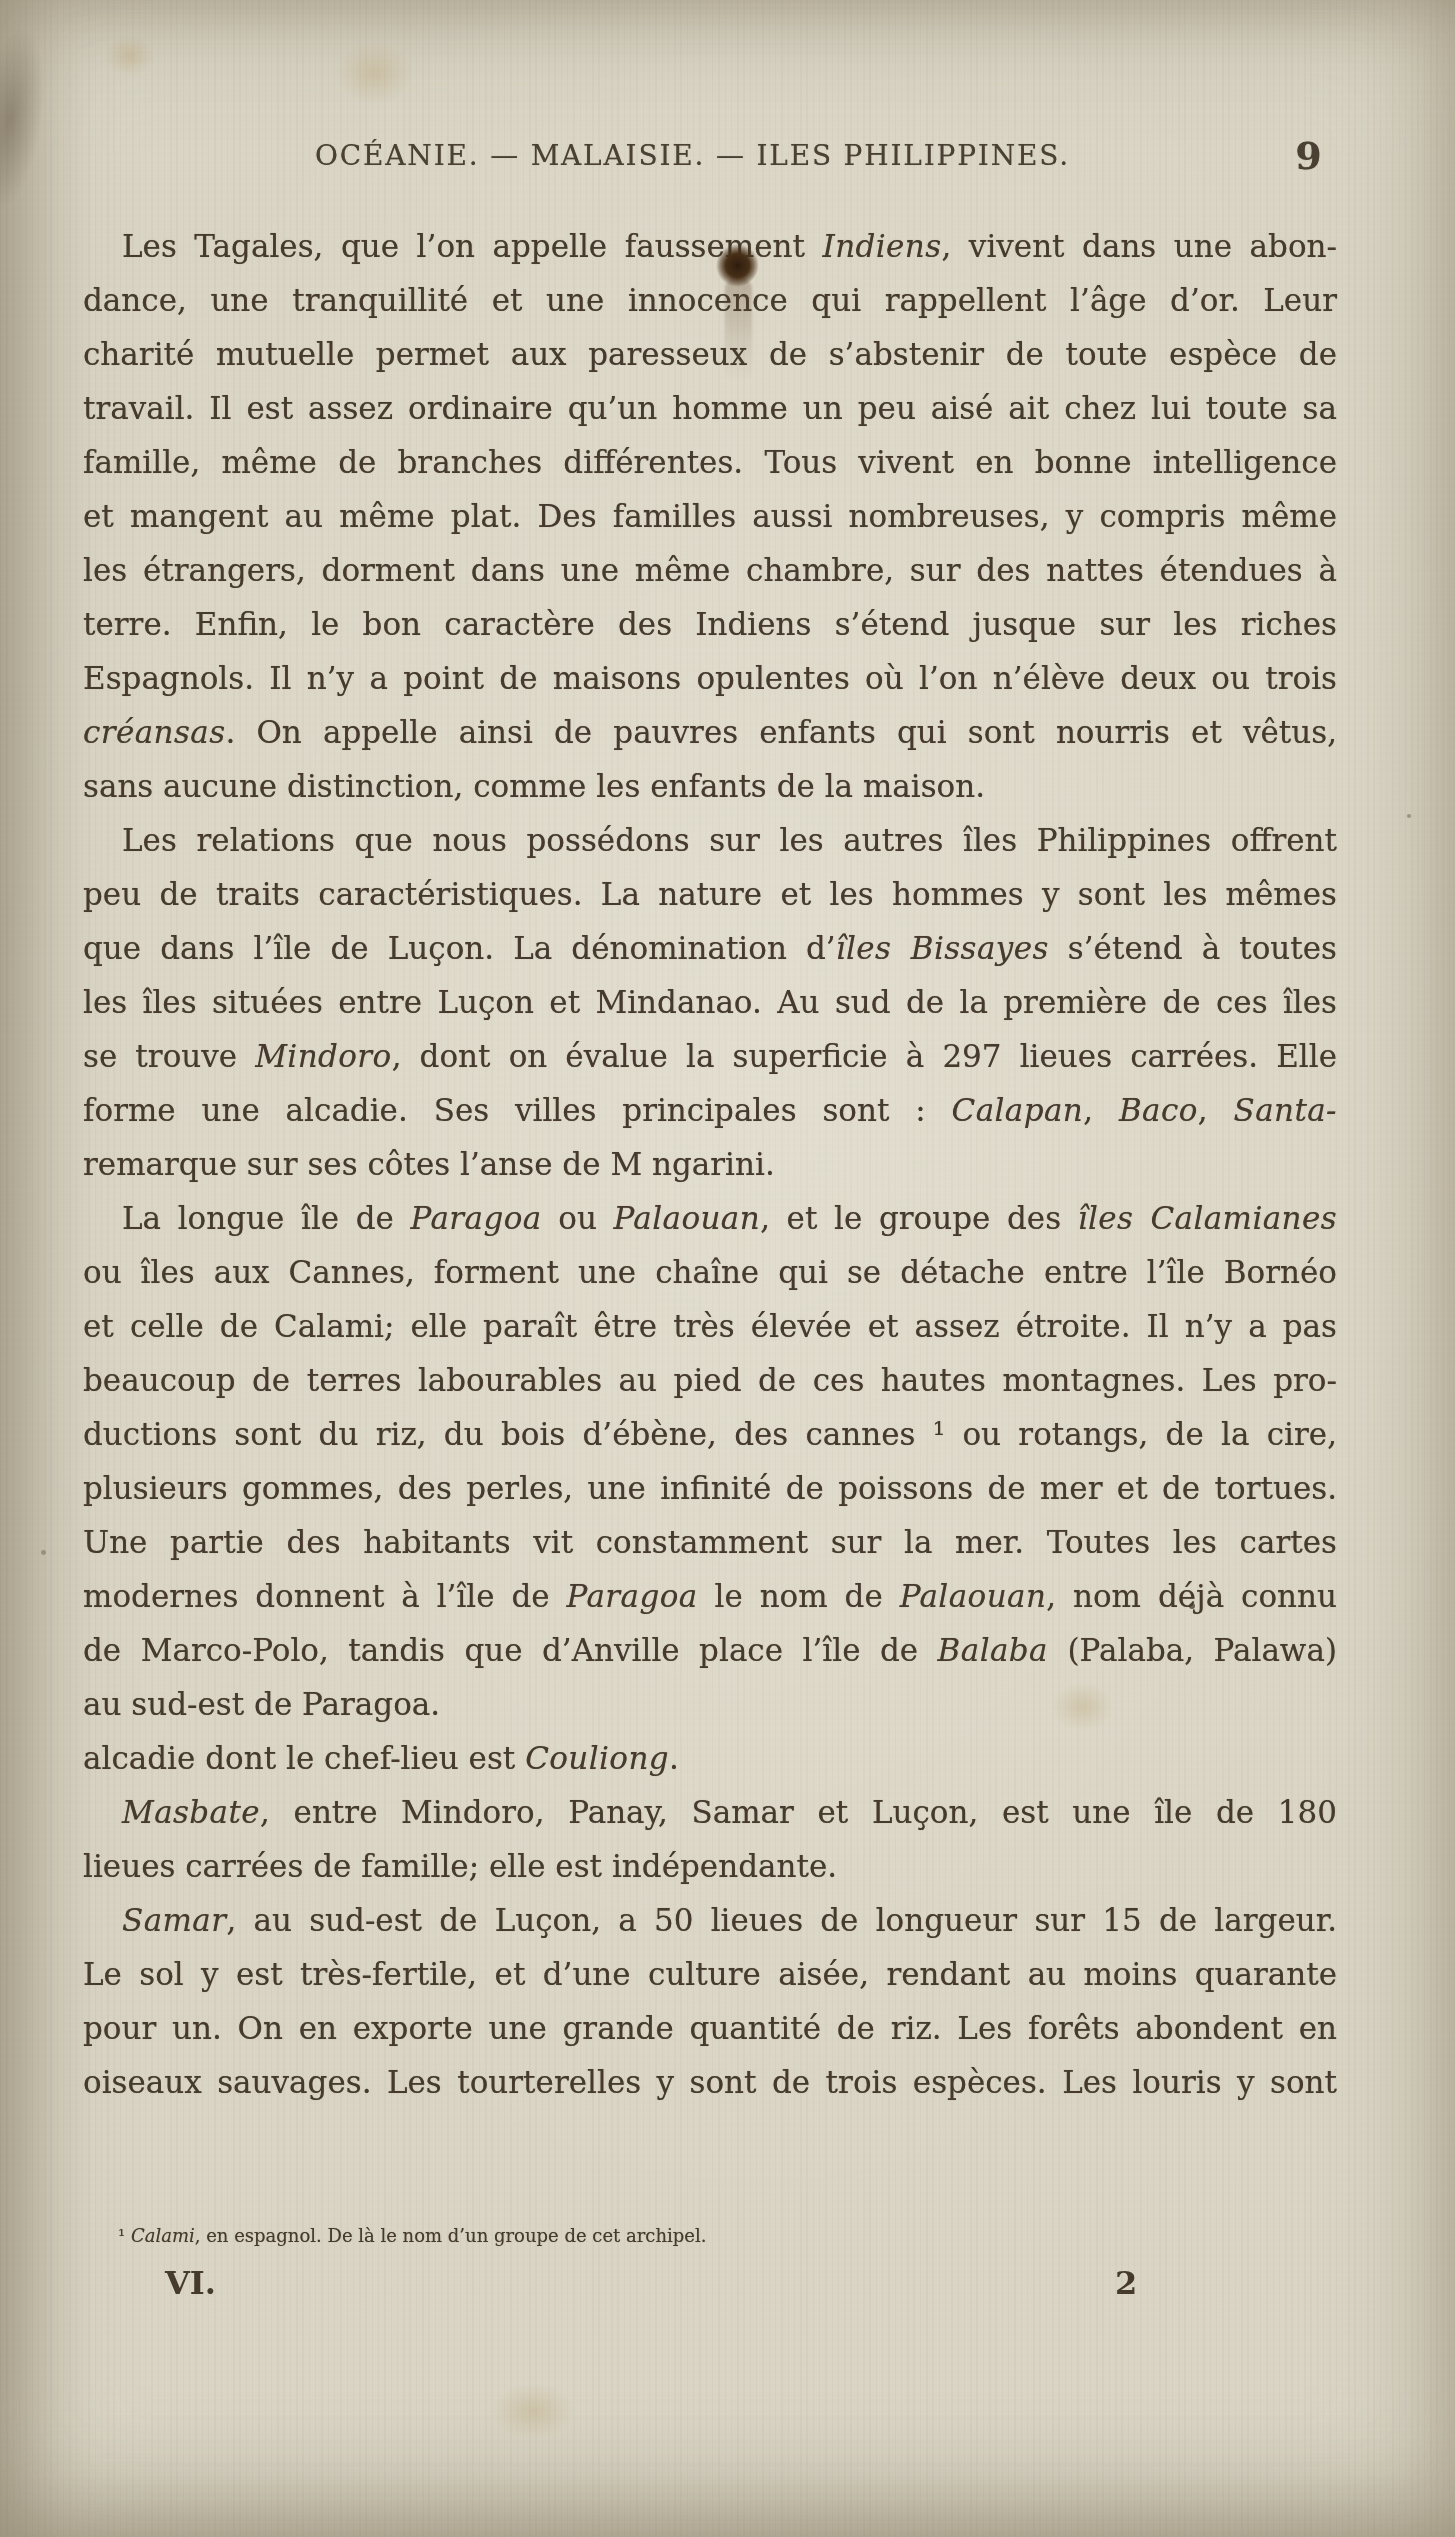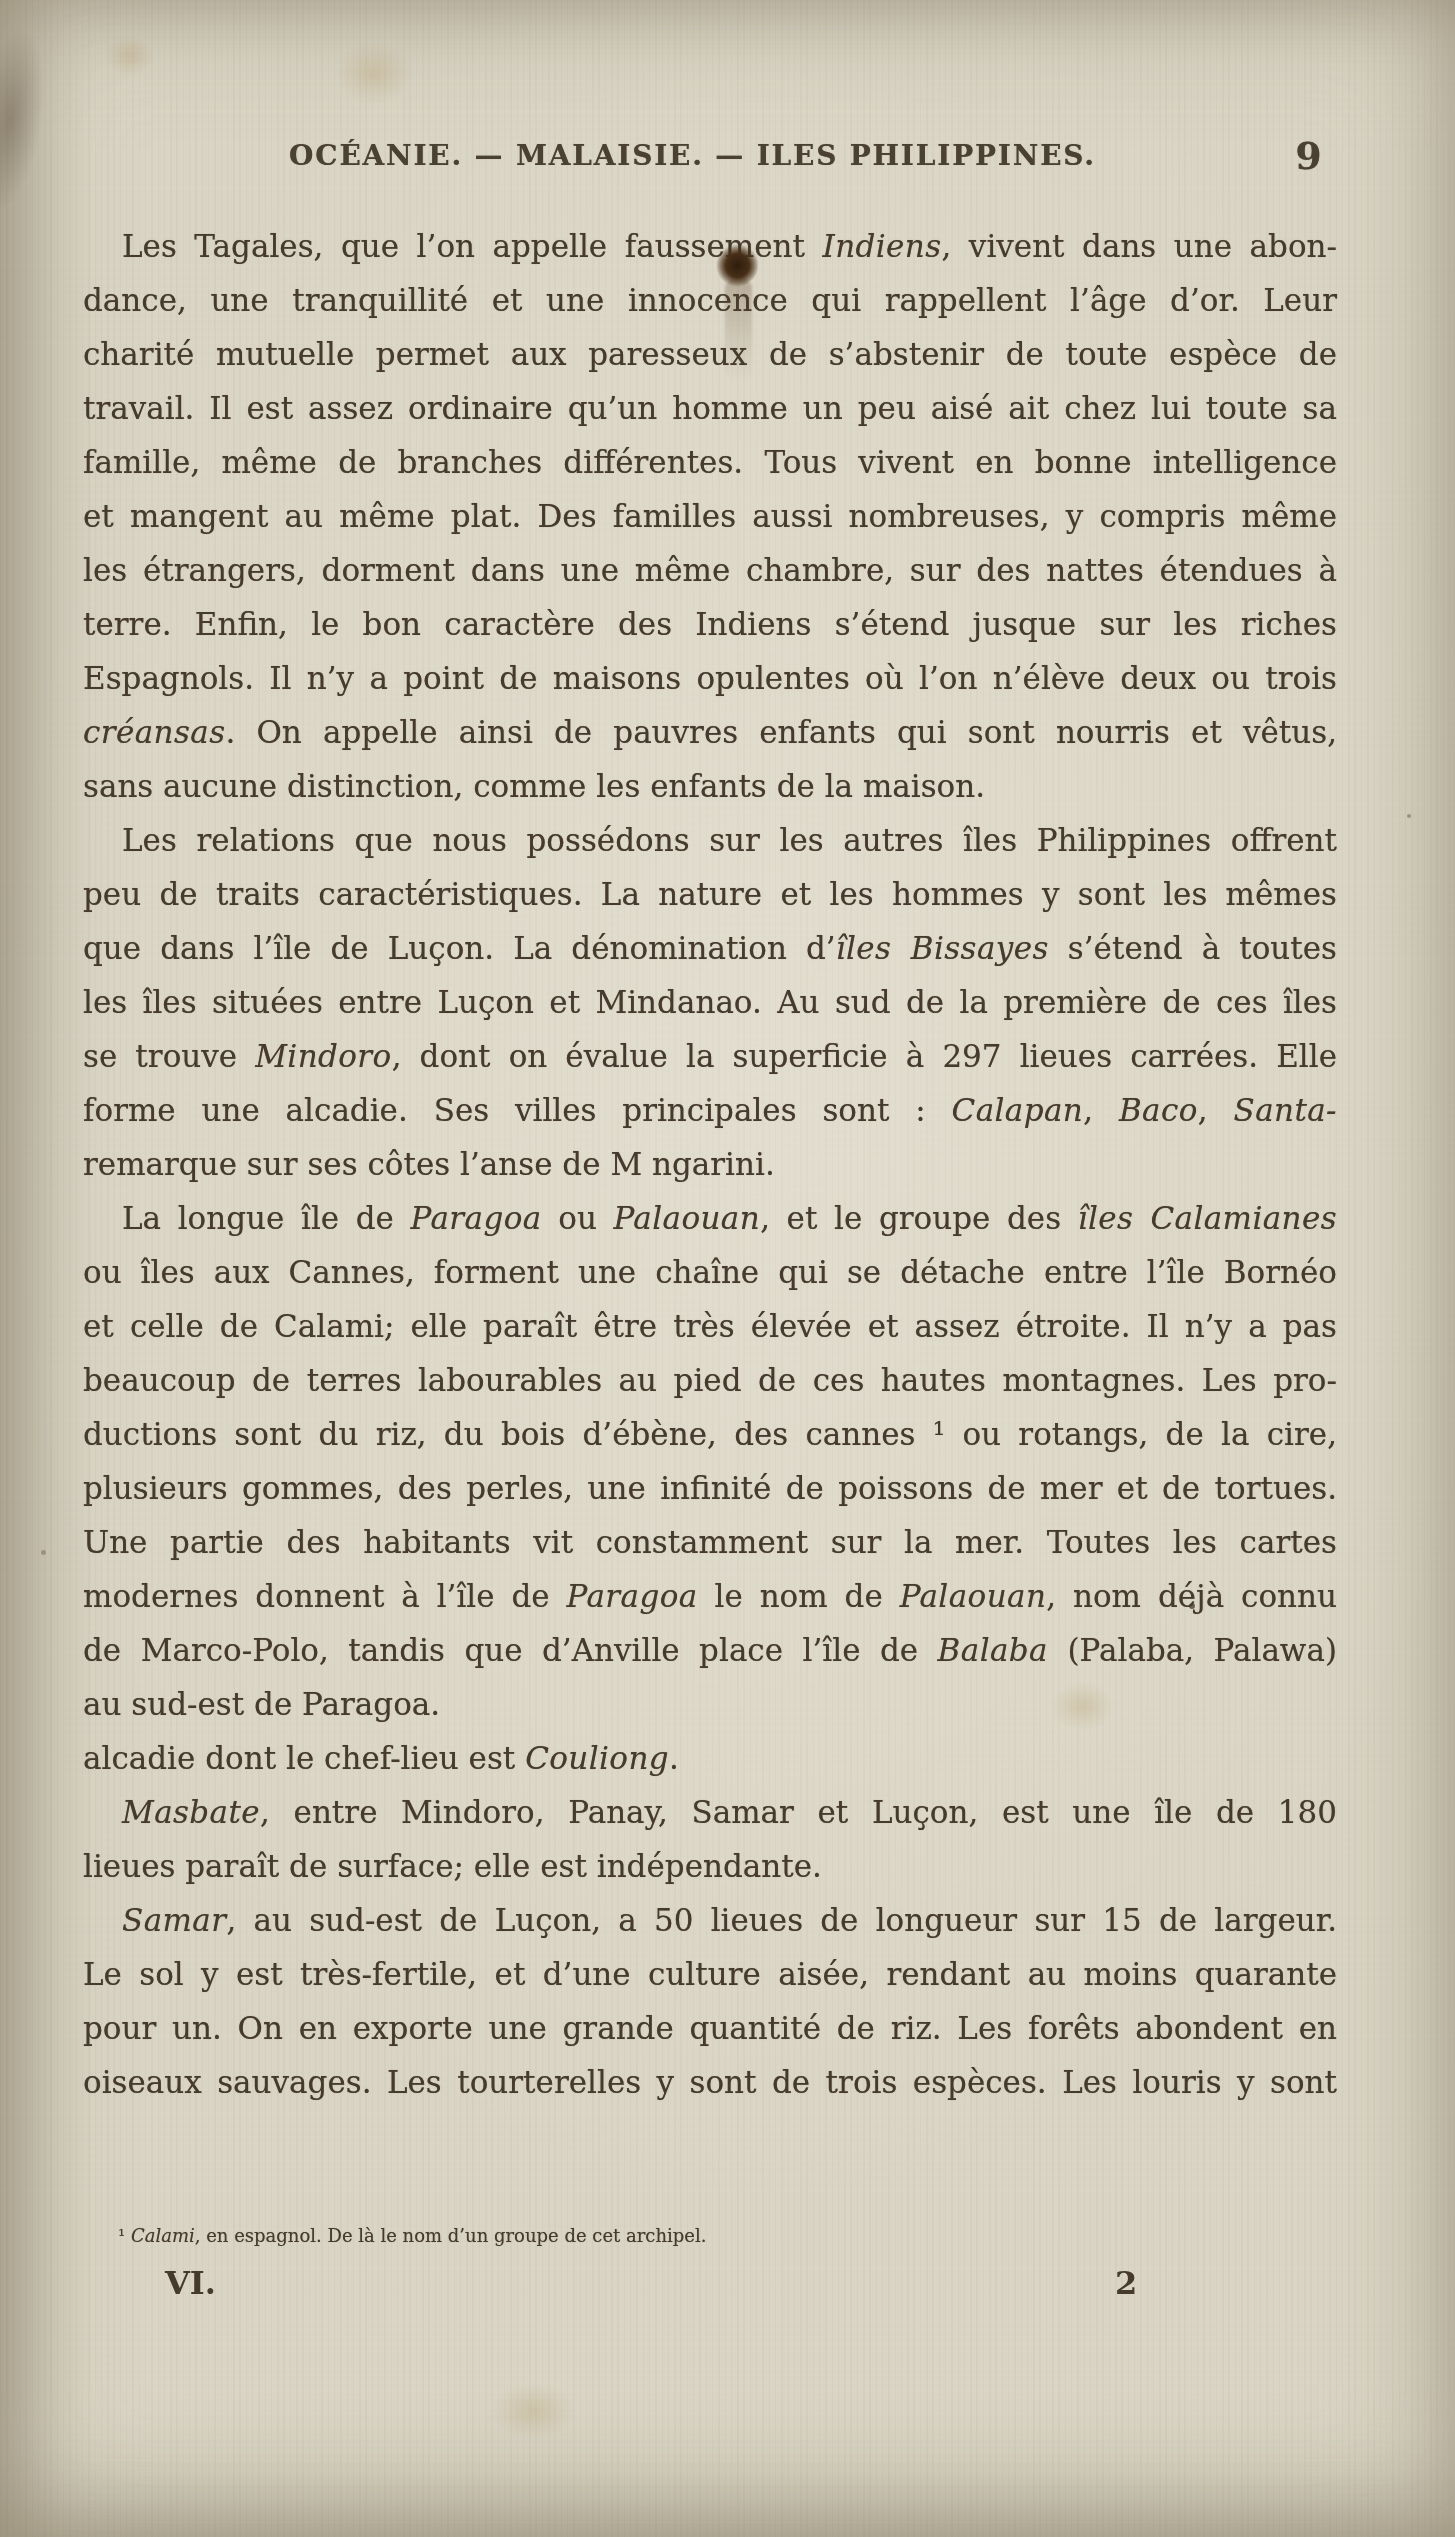--- a/index.html
+++ b/index.html
@@ -38,21 +38,21 @@
   }
   .speck{
     position:absolute;border-radius:50%;
     background:rgba(70,58,40,0.75);
   }
   .header-row{
     position:absolute;top:139px;left:83px;width:1254px;height:42px;
   }
   .running-header{
     position:absolute;left:0;width:1219px;text-align:center;
-    font-size:28px;letter-spacing:1.8px;font-weight:bold;
+    font-size:28px;letter-spacing:1.8px;font-weight:normal;
     color:#4a4033;
     text-shadow:0 0 0.7px rgba(74,64,51,0.55);
     white-space:nowrap;
   }
   .page-number{
     position:absolute;right:15.4px;top:-5.6px;
     font-size:38px;font-weight:bold;color:#4a4033;
     text-shadow:0 0 0.7px rgba(74,64,51,0.5);
   }
   .body-text{
@@ -135,21 +135,21 @@
       <div class="line">et celle de Calami; elle paraît être très élevée et assez étroite. Il n’y a pas</div>
       <div class="line">beaucoup de terres labourables au pied de ces hautes montagnes. Les pro-</div>
       <div class="line">ductions sont du riz, du bois d’ébène, des cannes ¹ ou rotangs, de la cire,</div>
       <div class="line">plusieurs gommes, des perles, une infinité de poissons de mer et de tortues.</div>
       <div class="line">Une partie des habitants vit constamment sur la mer. Toutes les cartes</div>
       <div class="line">modernes donnent à l’île de <i>Paragoa</i> le nom de <i>Palaouan</i>, nom déjà connu</div>
       <div class="line">de Marco-Polo, tandis que d’Anville place l’île de <i>Balaba</i> (Palaba, Palawa)</div>
       <div class="line end">au sud-est de Paragoa.</div>
       <div class="line end">alcadie dont le chef-lieu est <i>Couliong</i>.</div>
       <div class="line ind"><i>Masbate</i>, entre Mindoro, Panay, Samar et Luçon, est une île de 180</div>
-      <div class="line end">lieues paraît de surface; elle est indépendante.</div>
+      <div class="line end">lieues carrées de famille; elle est indépendante.</div>
       <div class="line ind"><i>Samar</i>, au sud-est de Luçon, a 50 lieues de longueur sur 15 de largeur.</div>
       <div class="line">Le sol y est très-fertile, et d’une culture aisée, rendant au moins quarante</div>
       <div class="line">pour un. On en exporte une grande quantité de riz. Les forêts abondent en</div>
       <div class="line">oiseaux sauvages. Les tourterelles y sont de trois espèces. Les louris y sont</div>
     </div>
 
   <div class="ink-streak"></div>
   <div class="ink-blot"></div>
 
   <div class="footnote" id="footnote">¹ <i>Calami</i>, en espagnol. De là le nom d’un groupe de cet archipel.</div>

